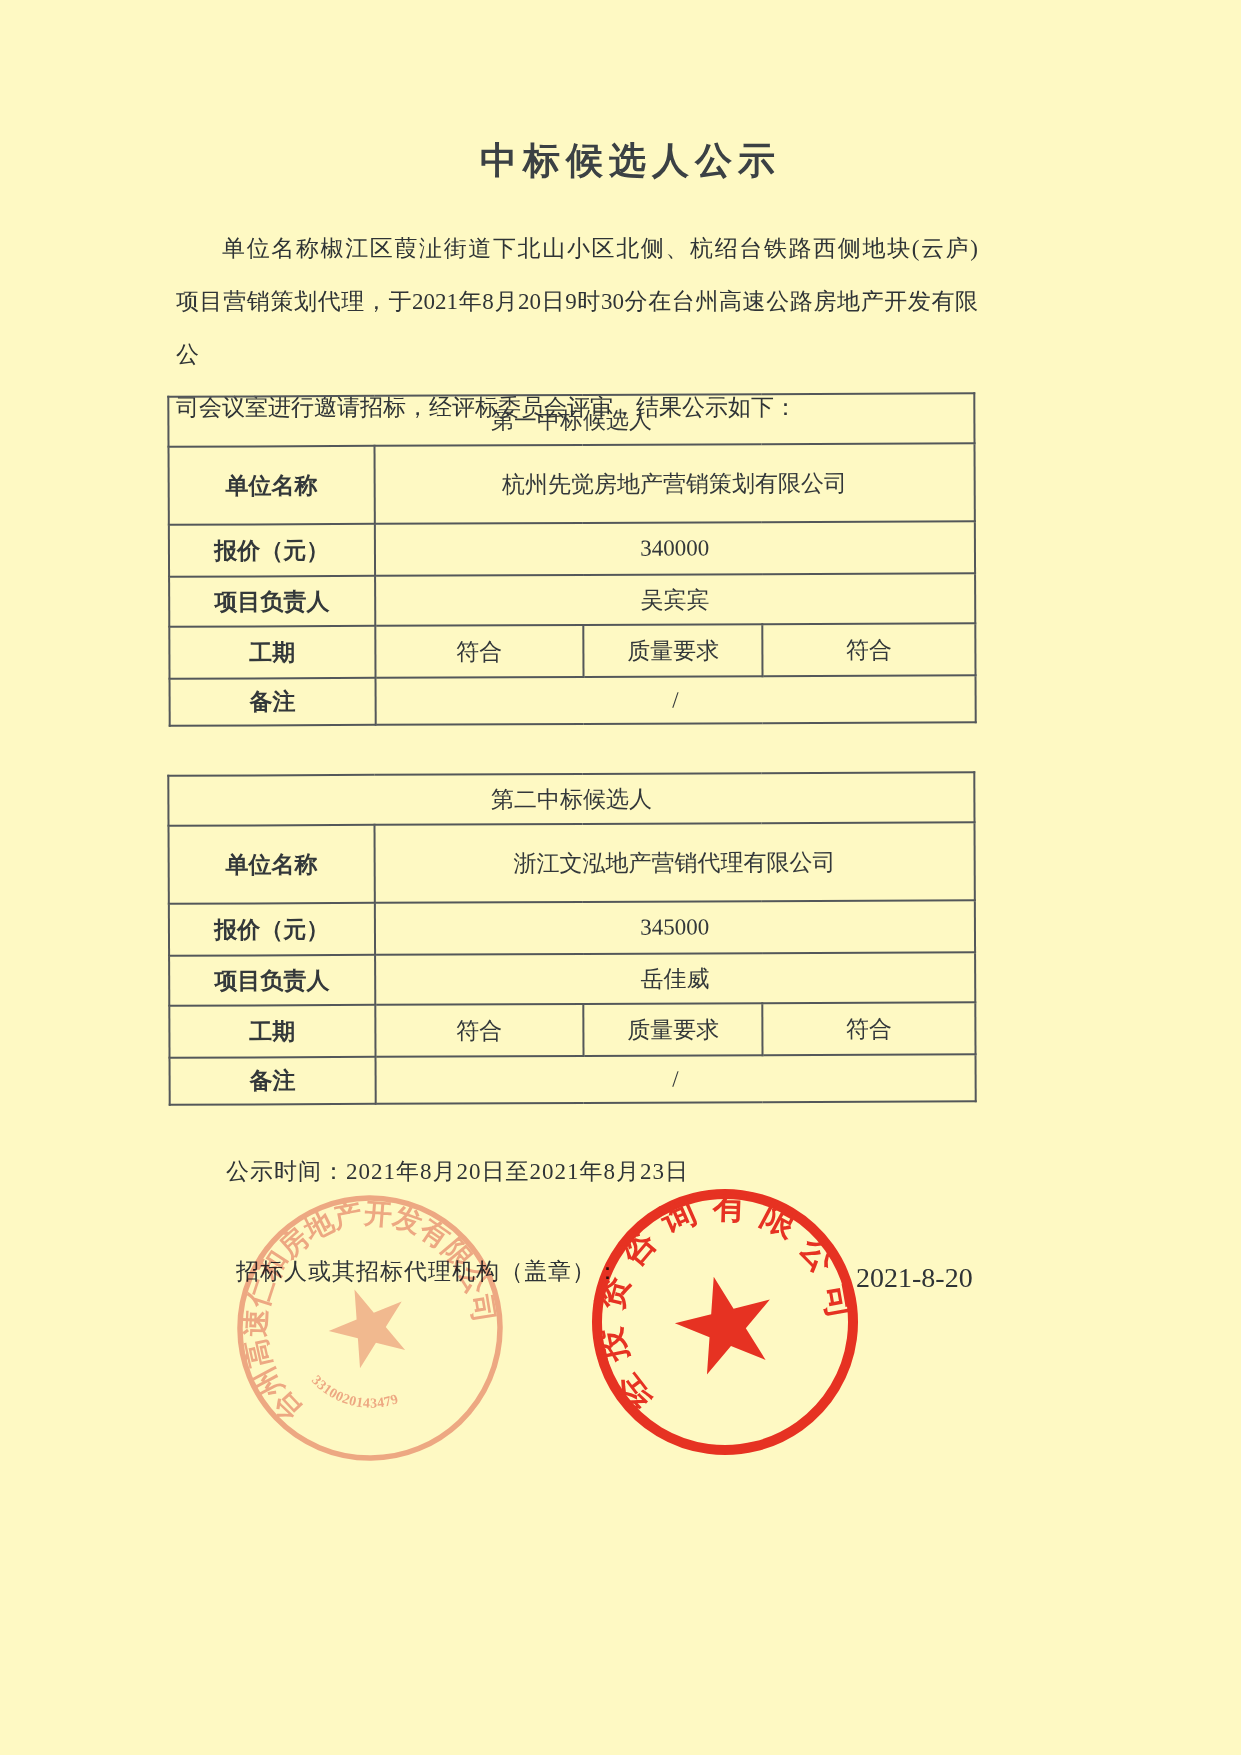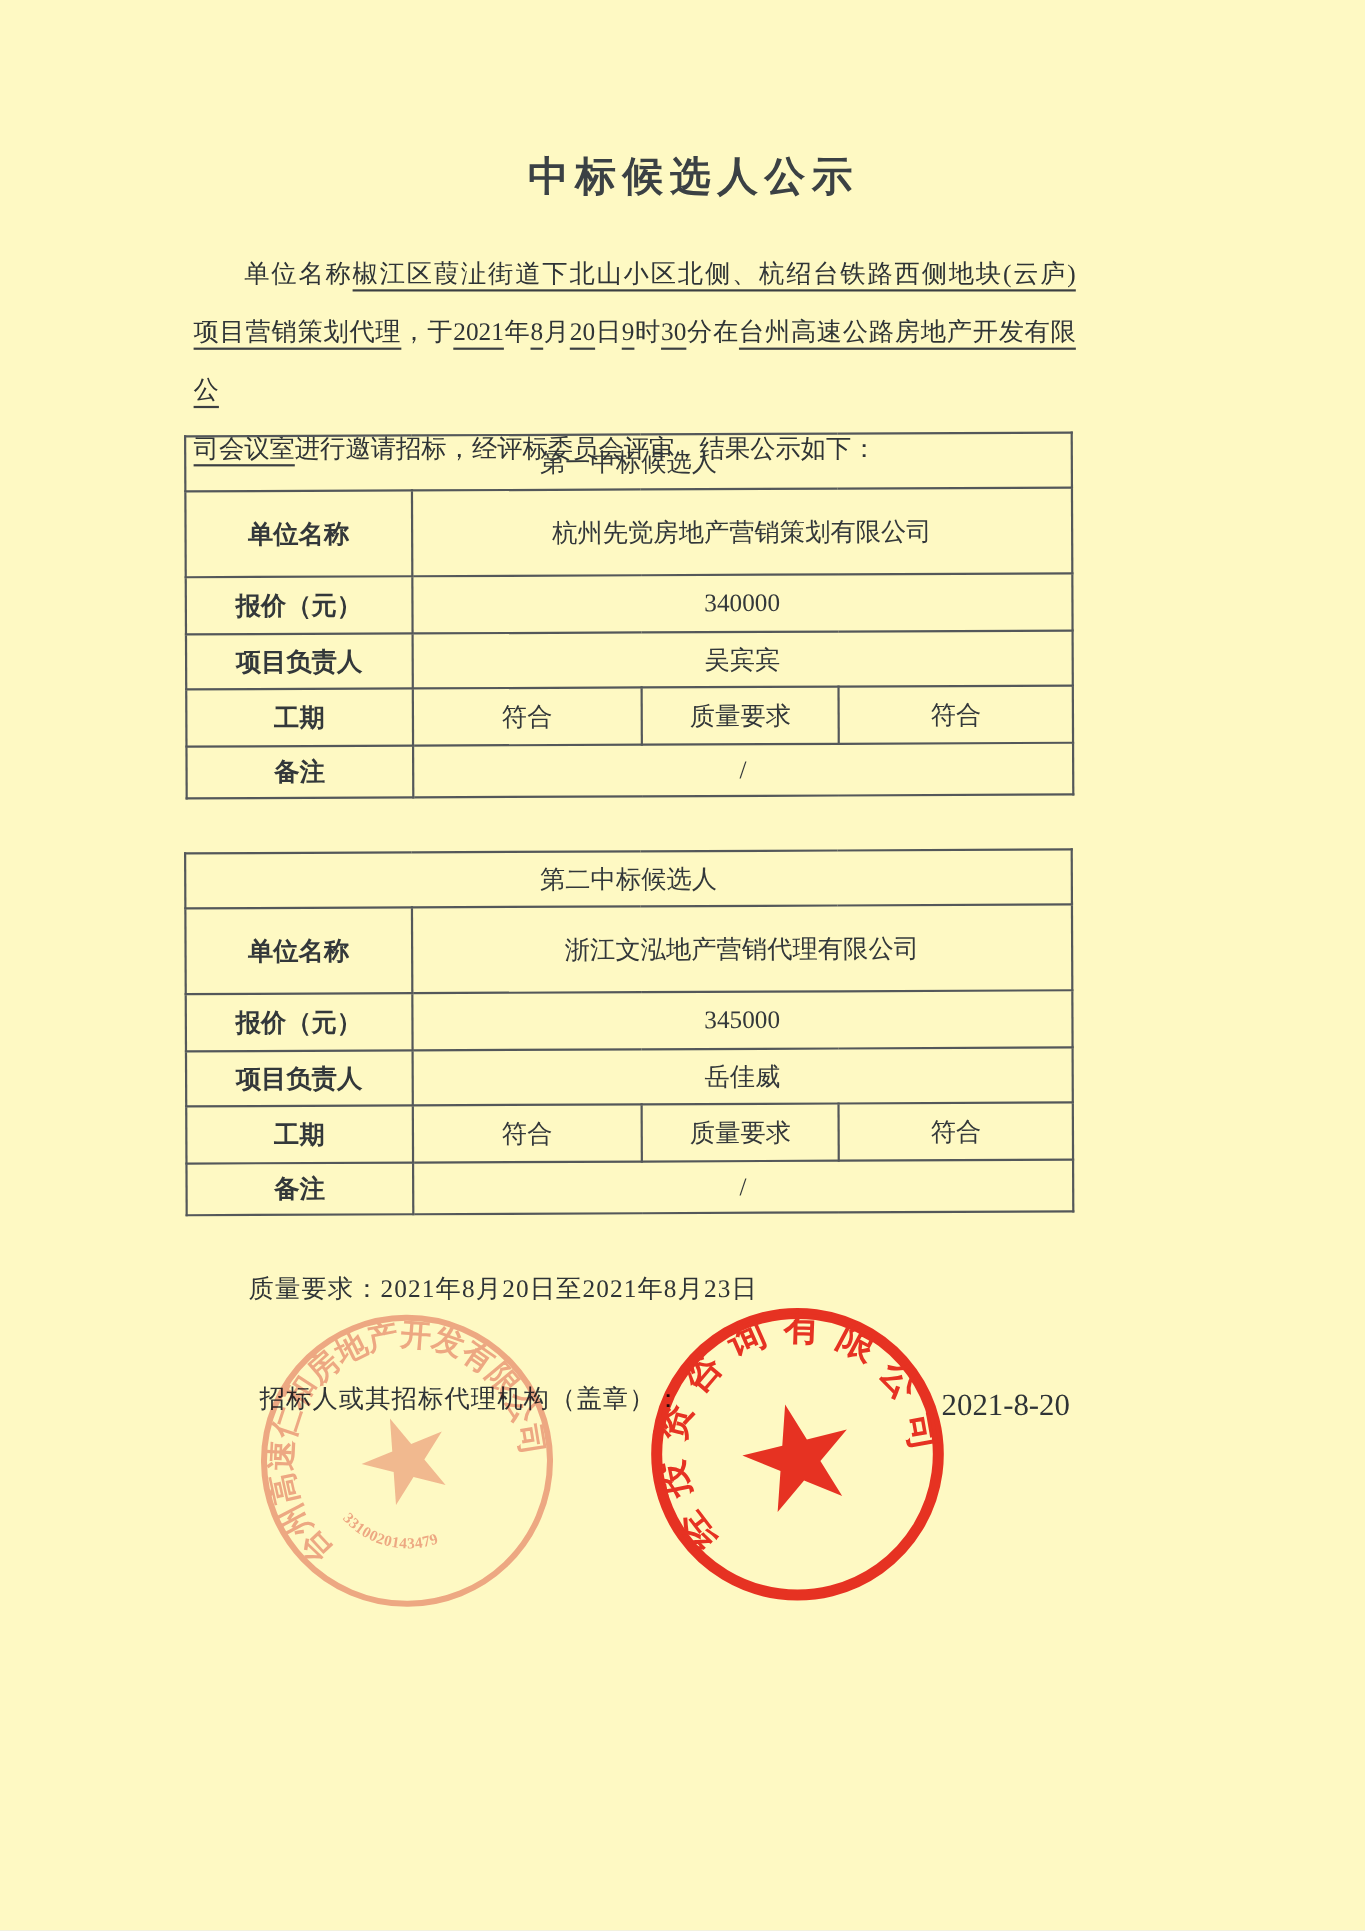--- a/index.html
+++ b/index.html
@@ -12,21 +12,21 @@
   .title{
     position:absolute;top:136px;left:0;width:100%;text-align:center;
     font-family:"Liberation Sans","DejaVu Sans",sans-serif;
     font-size:37px;font-weight:600;letter-spacing:6px;color:#3b4144;
   }
   
   .intro{position:absolute;top:222px;left:176px;width:802px;font-size:23px;line-height:53px;color:#2f3436;}
   .pline{text-align:justify;text-align-last:justify;}
   .pline.l1{text-indent:2em;}
   .pline.l3{text-align:right;text-align-last:left;}
-  .u{text-decoration:underline;text-underline-offset:7px;text-decoration-thickness:1.5px;text-decoration-color:#3c4042;}
+  .u{text-underline-offset:7px;text-decoration-thickness:1.5px;text-decoration-color:#3c4042;}
   
   table.ctable{position:absolute;left:168px;width:808px;border-collapse:collapse;transform:rotate(-0.25deg);background:transparent;}
   table.t1{top:394px;} table.t2{top:773px;}
   .ctable td{border:2px solid #54585a;text-align:center;vertical-align:middle;font-size:23px;padding:0;color:#33383a;}
   .ctable .c1{width:202px;font-weight:bold;} .ctable .c2{width:205px;} .ctable .c3{width:176px;} .ctable .c4{width:209px;}
   tr.h-head{height:50px;} tr.h-unit{height:78px;} tr.h-price{height:52px;}
   tr.h-mgr{height:50px;} tr.h-dur{height:52px;} tr.h-rem{height:47px;}
   
   .publicity{position:absolute;left:226px;top:1156px;font-size:23px;letter-spacing:1px;color:#2f3436;}
   .signature{position:absolute;left:236px;top:1256px;font-size:23px;letter-spacing:1px;color:#2f3436;white-space:nowrap;}
@@ -104,21 +104,21 @@
       <td class="c3">质量要求</td>
       <td class="c4">符合</td>
     </tr>
     <tr class="h-rem">
       <td class="c1">备注</td>
       <td colspan="3">/</td>
     </tr>
   </tbody>
     </table>
 
-  <div class="publicity">质量要求：2021年8月20日至2021年8月23日</div>
+  <div class="publicity">公示时间：2021年8月20日至2021年8月23日</div>
 
   <div class="signature">招标人或其招标代理机构（盖章）：</div>
   <div class="signdate">2021-8-20</div>
 
   <div class="stamp stampL">
     <svg viewBox="0 0 300 300">
       <defs>
         <path id="arcL" d="M 59.1 202.5 A 105 105 0 1 1 240.9 202.5" fill="none"></path>
         <path id="arcLnum" d="M 75 175 A 80 80 0 0 0 150 230" fill="none"></path>
       </defs>

